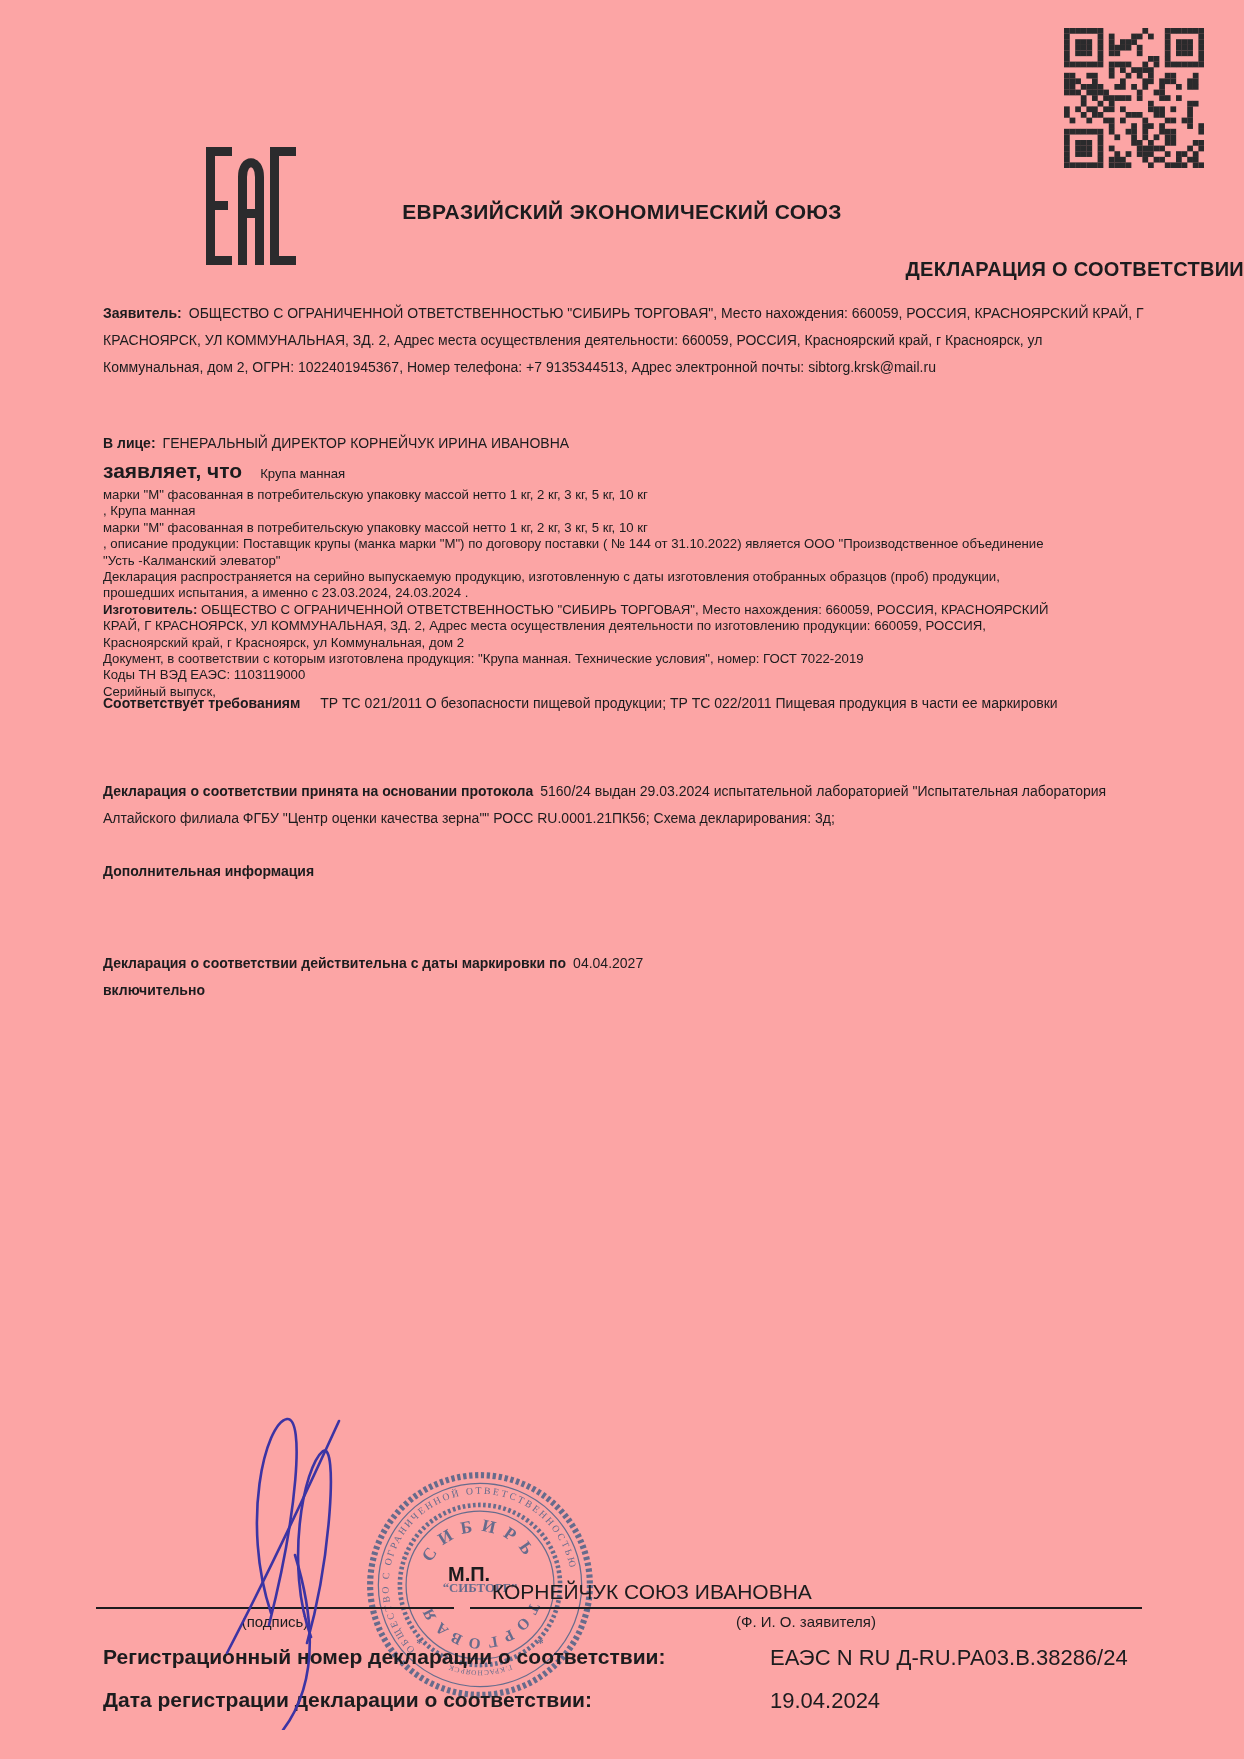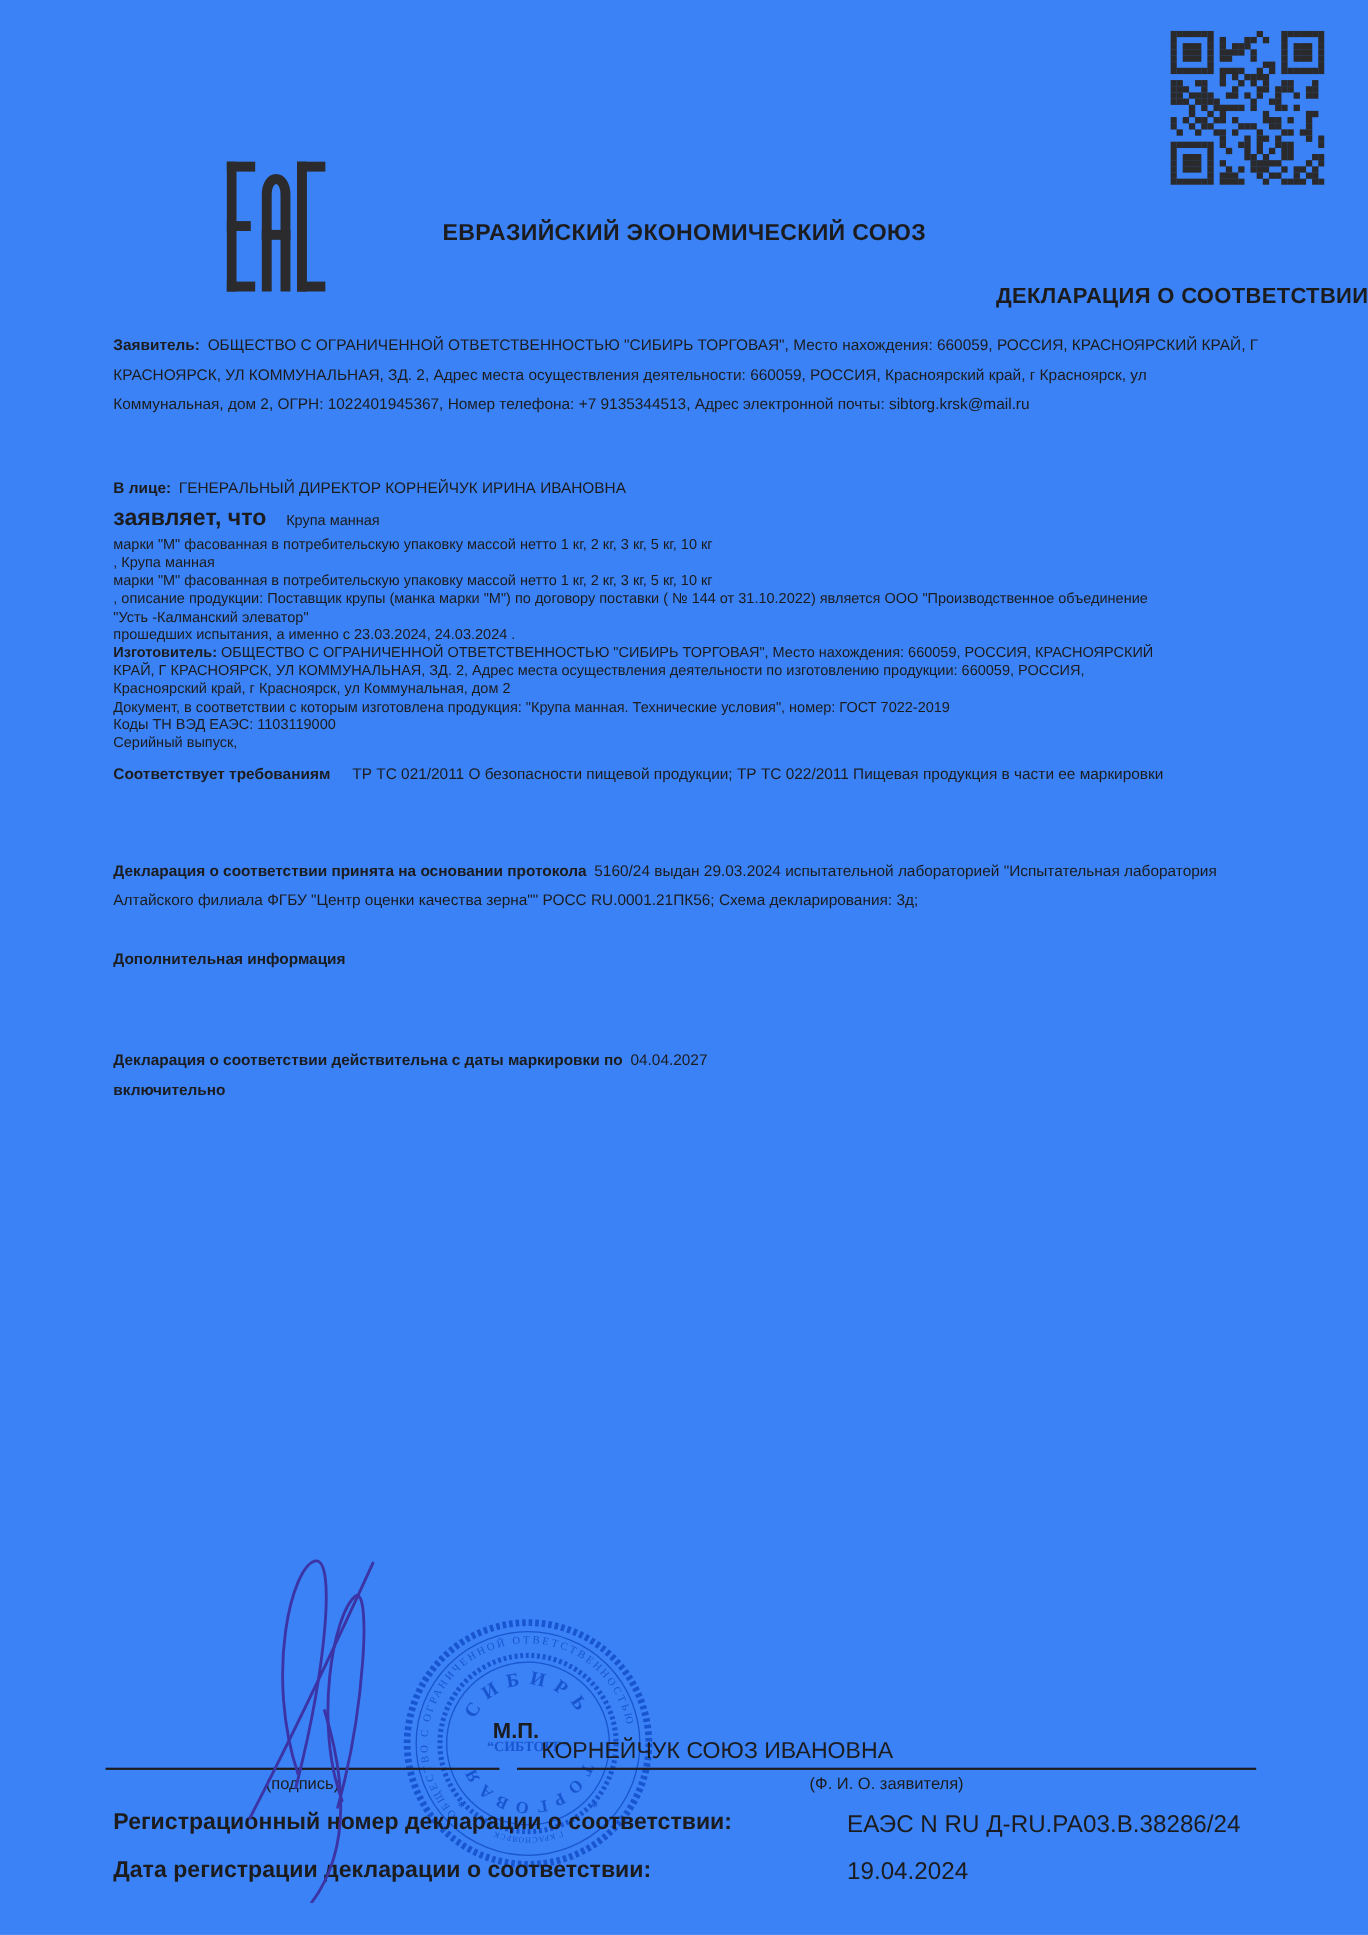--- a/index.html
+++ b/index.html
@@ -1,17 +1,17 @@
 <!DOCTYPE html>
 <html><head>
 <meta charset="utf-8">
 <style>
   html,body{margin:0;padding:0;background:#ddd;}
   .page{
-    position:relative;width:1244px;height:1759px;margin:0 auto;background:#3b82f6;
+    position:relative;width:1244px;height:1759px;margin:0 auto;background:#fca5a5;
     font-family:"Liberation Sans",sans-serif;color:#1c1c1e;overflow:hidden;
   }
   .abs{position:absolute;}
   
   .title1{top:200px;left:0;width:1244px;text-align:center;font-weight:bold;font-size:21px;letter-spacing:.3px;}
   .title2{top:258px;left:0;width:1244px;text-align:right;font-weight:bold;font-size:20px;letter-spacing:.3px;}
   
   .col{left:103px;width:1042px;}
   p.doc{margin:0;font-size:14px;line-height:27px;}
   p.doc b{font-weight:bold;}
@@ -367,20 +367,21 @@
 
   <p class="abs col doc" id="person"><b>В лице:</b><span class="sp">ГЕНЕРАЛЬНЫЙ ДИРЕКТОР КОРНЕЙЧУК ИРИНА ИВАНОВНА</span></p>
 
   <div class="abs col" id="declares-row"><span>заявляет, что</span><span class="inline-small">Крупа манная</span></div>
   <div class="abs col" id="detail-lines">
       <div class="dline">марки "М" фасованная в потребительскую упаковку массой нетто 1 кг, 2 кг, 3 кг, 5 кг, 10 кг</div>
       <div class="dline">, Крупа манная</div>
       <div class="dline">марки "М" фасованная в потребительскую упаковку массой нетто 1 кг, 2 кг, 3 кг, 5 кг, 10 кг</div>
       <div class="dline">, описание продукции: Поставщик крупы (манка марки "М") по договору поставки ( № 144 от 31.10.2022) является ООО "Производственное объединение</div>
       <div class="dline">"Усть -Калманский элеватор"</div>
+      <div class="dline">Декларация распространяется на серийно выпускаемую продукцию, изготовленную с даты изготовления отобранных образцов (проб) продукции,</div>
       <div class="dline">прошедших испытания, а именно с 23.03.2024, 24.03.2024 .</div>
       <div class="dline"><b>Изготовитель: </b>ОБЩЕСТВО С ОГРАНИЧЕННОЙ ОТВЕТСТВЕННОСТЬЮ "СИБИРЬ ТОРГОВАЯ", Место нахождения: 660059, РОССИЯ,  КРАСНОЯРСКИЙ</div>
       <div class="dline">КРАЙ, Г КРАСНОЯРСК, УЛ КОММУНАЛЬНАЯ, ЗД. 2, Адрес места осуществления деятельности по изготовлению продукции: 660059, РОССИЯ,</div>
       <div class="dline">Красноярский край, г Красноярск, ул Коммунальная, дом 2</div>
       <div class="dline">Документ, в соответствии с которым изготовлена продукция: "Крупа манная. Технические условия", номер: ГОСТ 7022-2019</div>
       <div class="dline">Коды ТН ВЭД ЕАЭС: 1103119000</div>
       <div class="dline">Серийный выпуск,</div>
     </div>
 
   <p class="abs col doc" id="requirements"><b>Соответствует требованиям</b><span class="gap"></span><span>ТР ТС 021/2011 О безопасности пищевой продукции; ТР ТС 022/2011 Пищевая продукция в части ее маркировки</span></p>

